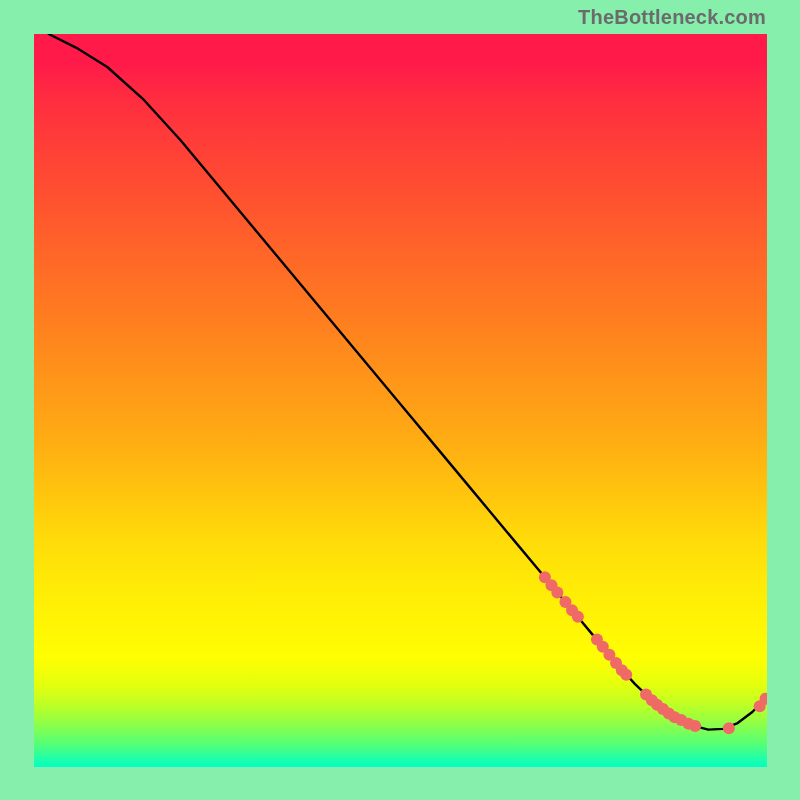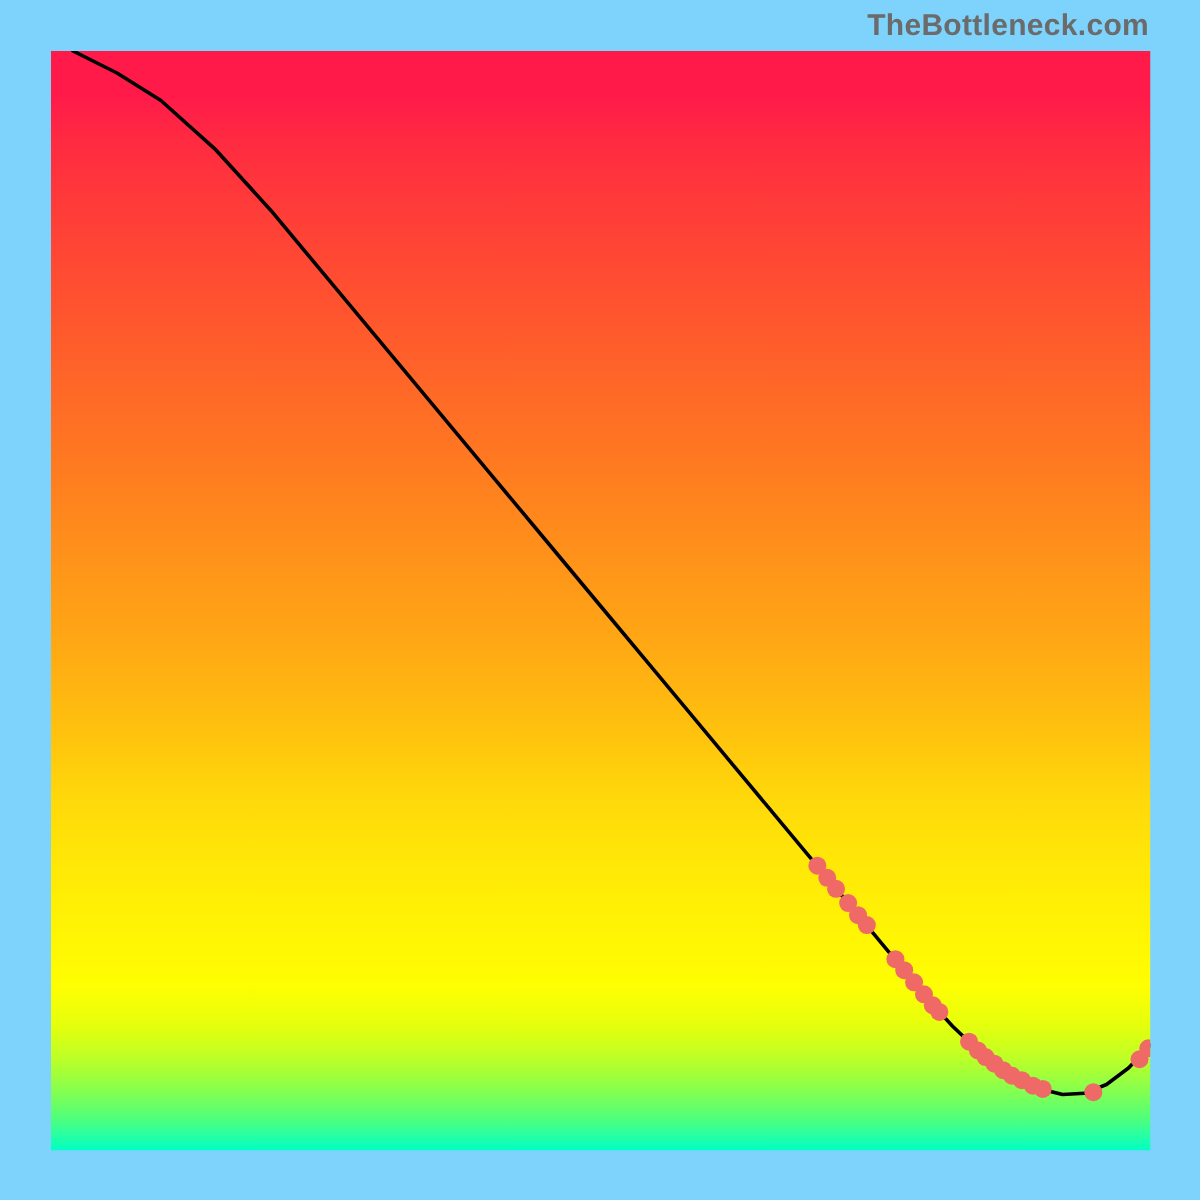--- a/index.html
+++ b/index.html
@@ -1,21 +1,21 @@
 <!DOCTYPE html>
 <html><head>
 <meta charset="utf-8">
 <style>
   * { margin: 0; padding: 0; box-sizing: border-box; }
   html, body { width: 800px; height: 800px; background: #000; overflow: hidden; }
   .stage {
     position: relative;
     width: 800px;
     height: 800px;
-    background: #7dd3fc;
+    background: #86efac;
   }
   .plot-area {
     position: absolute;
     left: 34px;
     top: 34px;
     width: 733px;
     height: 733px;
     overflow: hidden;
   }
   .gradient-bg {

